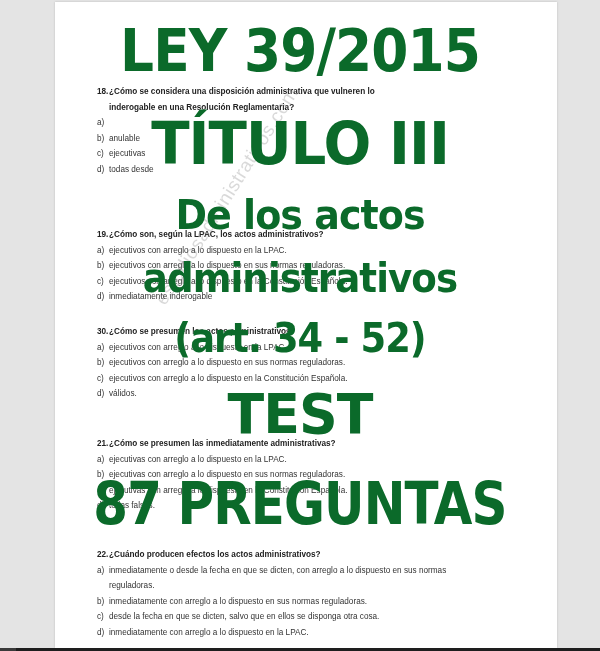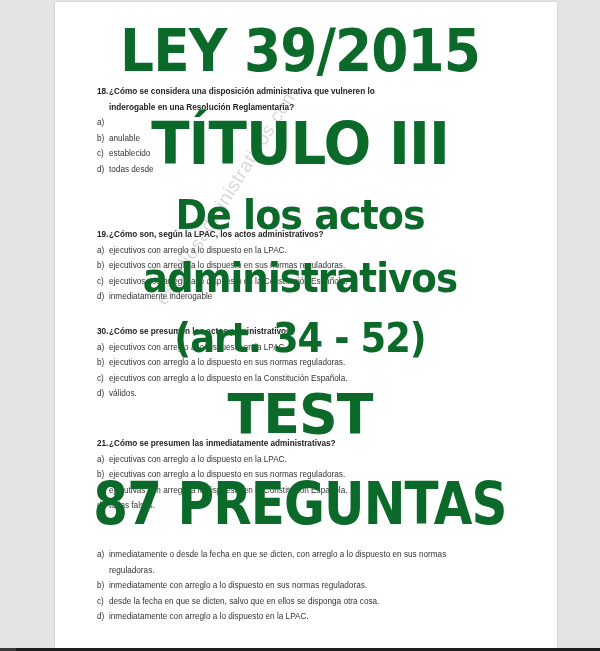--- a/index.html
+++ b/index.html
@@ -60,21 +60,21 @@
       <div class="opt">
           <span class="letter">a)</span>
           <span class="text"></span>
         </div>
       <div class="opt">
           <span class="letter">b)</span>
           <span class="text">anulable</span>
         </div>
       <div class="opt">
           <span class="letter">c)</span>
-          <span class="text">establecido</span>
+          <span class="text">ejecutivas</span>
         </div>
       <div class="opt">
           <span class="letter">d)</span>
           <span class="text">todas desde</span>
         </div>
     </div>
 
     <div class="q" style="top:225px">
       <div class="q-title">
         <span class="num">19.</span><span>¿Cómo son, según la LPAC, los actos administrativos?</span>
@@ -135,20 +135,23 @@
           <span class="letter">c)</span>
           <span class="text">ejecutivas con arreglo a lo dispuesto en la Constitución Española.</span>
         </div>
       <div class="opt">
           <span class="letter">d)</span>
           <span class="text">todas falsas.</span>
         </div>
     </div>
 
     <div class="q" style="top:545px">
+      <div class="q-title">
+        <span class="num">22.</span><span>¿Cuándo producen efectos los actos administrativos?</span>
+      </div>
       <div class="opt">
           <span class="letter">a)</span>
           <span class="text" style="max-width:350px">inmediatamente o desde la fecha en que se dicten, con arreglo a lo dispuesto en sus normas reguladoras.</span>
         </div>
       <div class="opt">
           <span class="letter">b)</span>
           <span class="text">inmediatamente con arreglo a lo dispuesto en sus normas reguladoras.</span>
         </div>
       <div class="opt">
           <span class="letter">c)</span>

